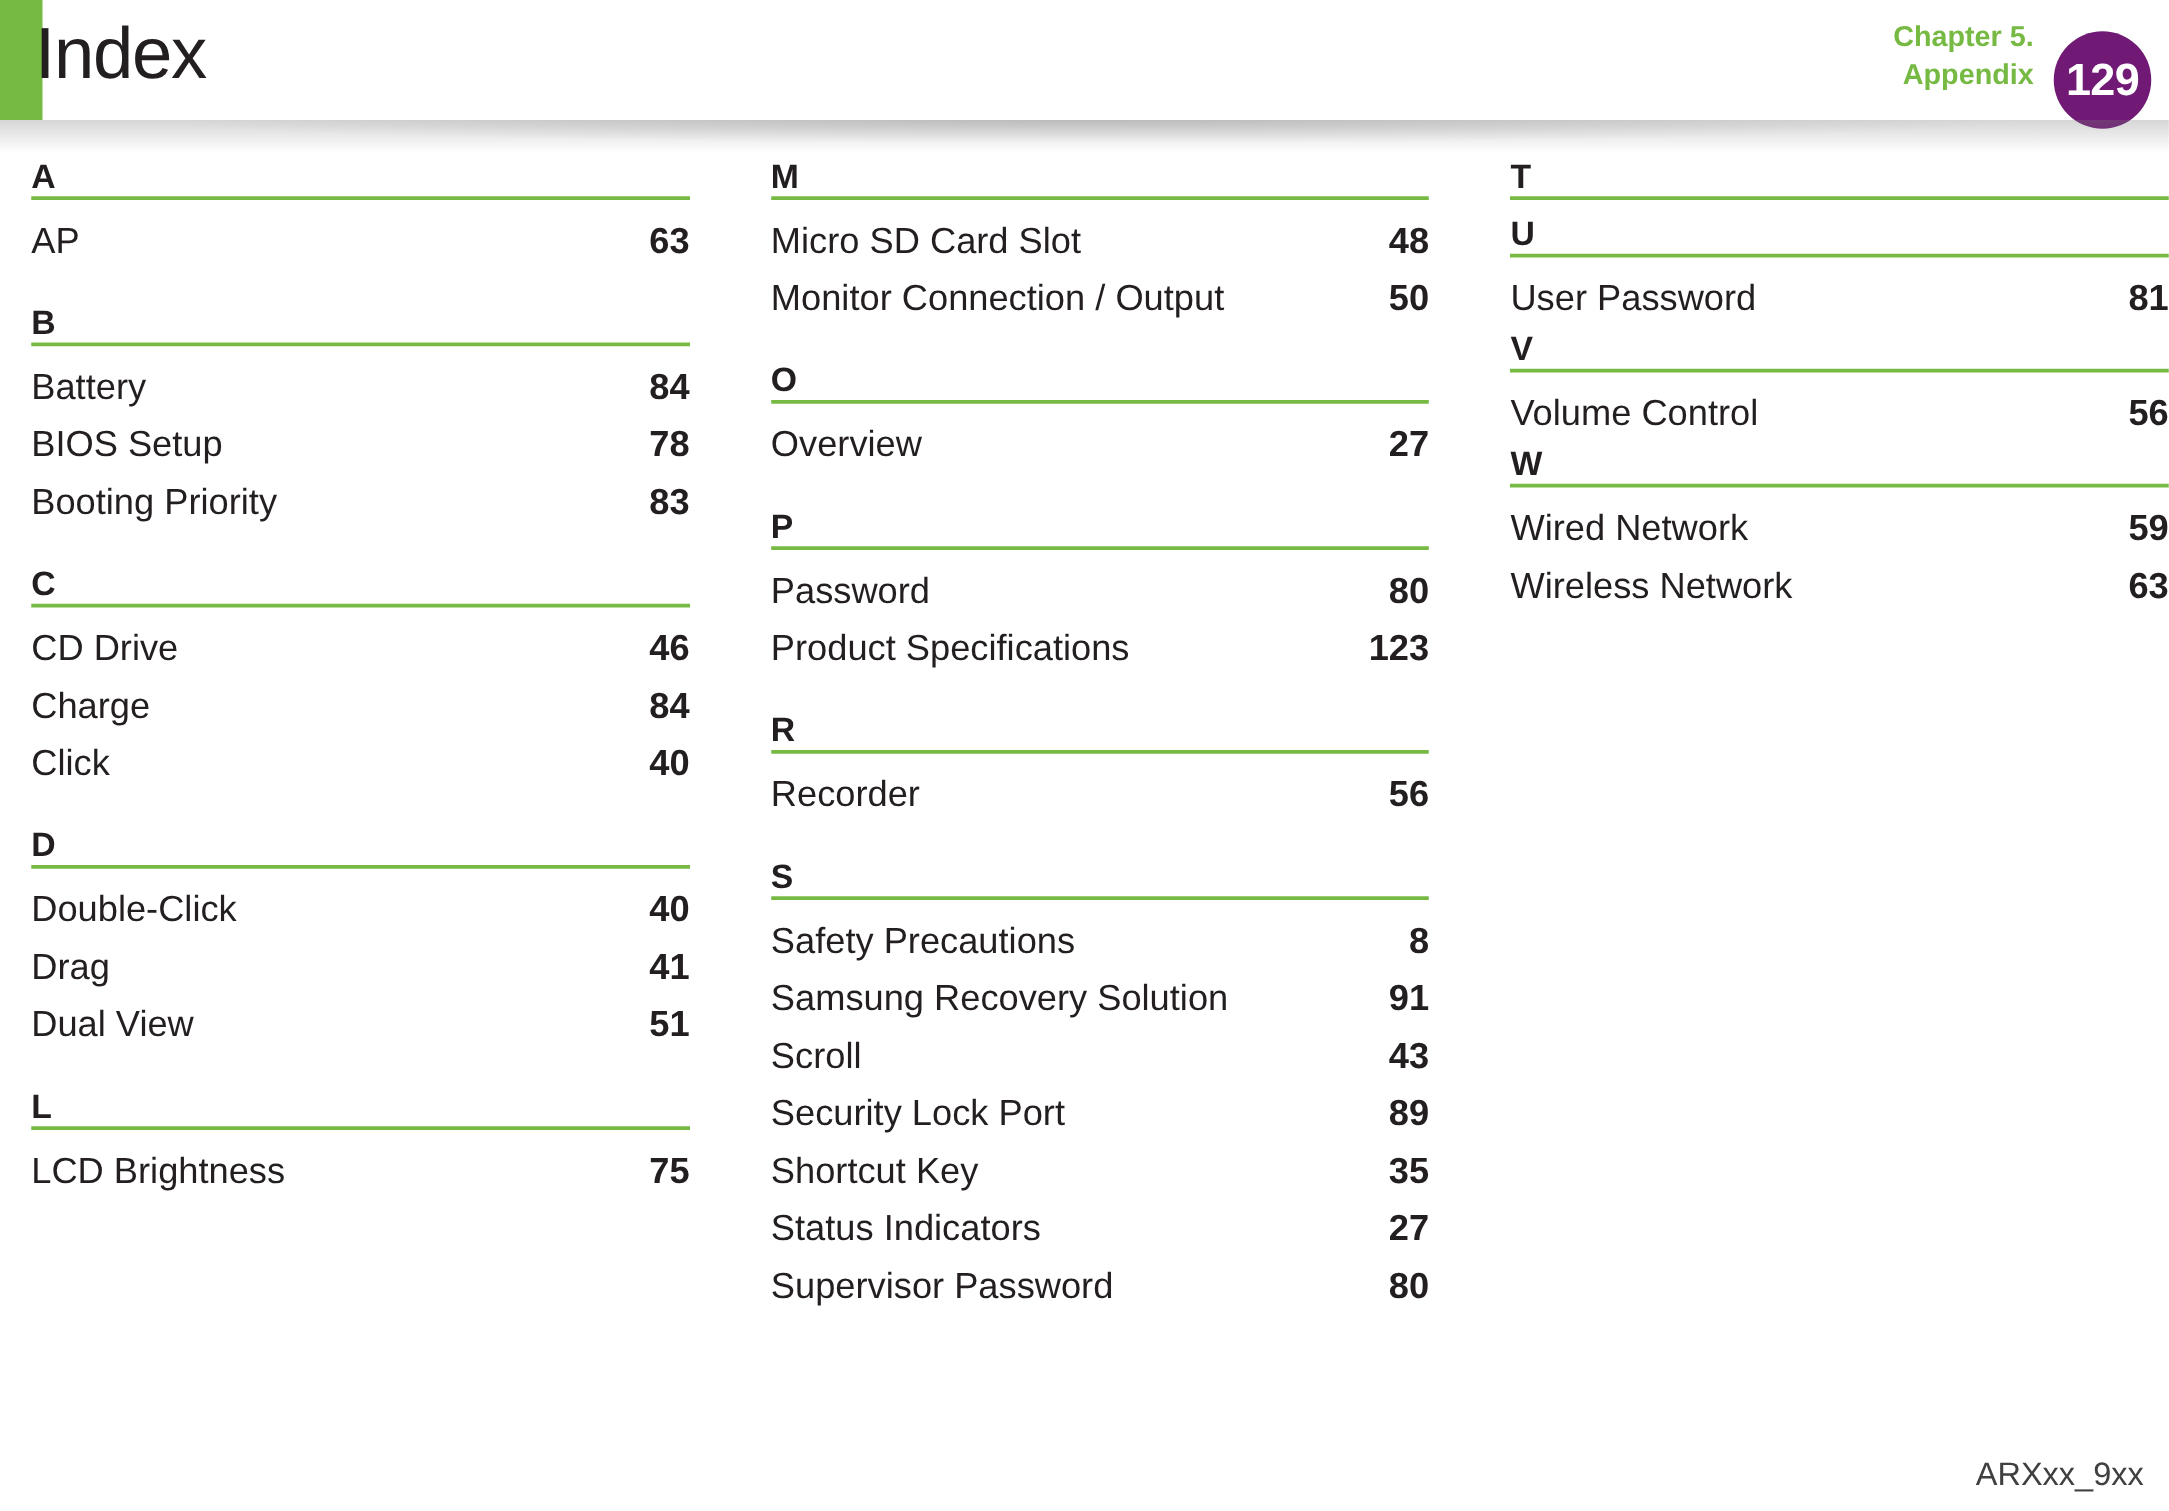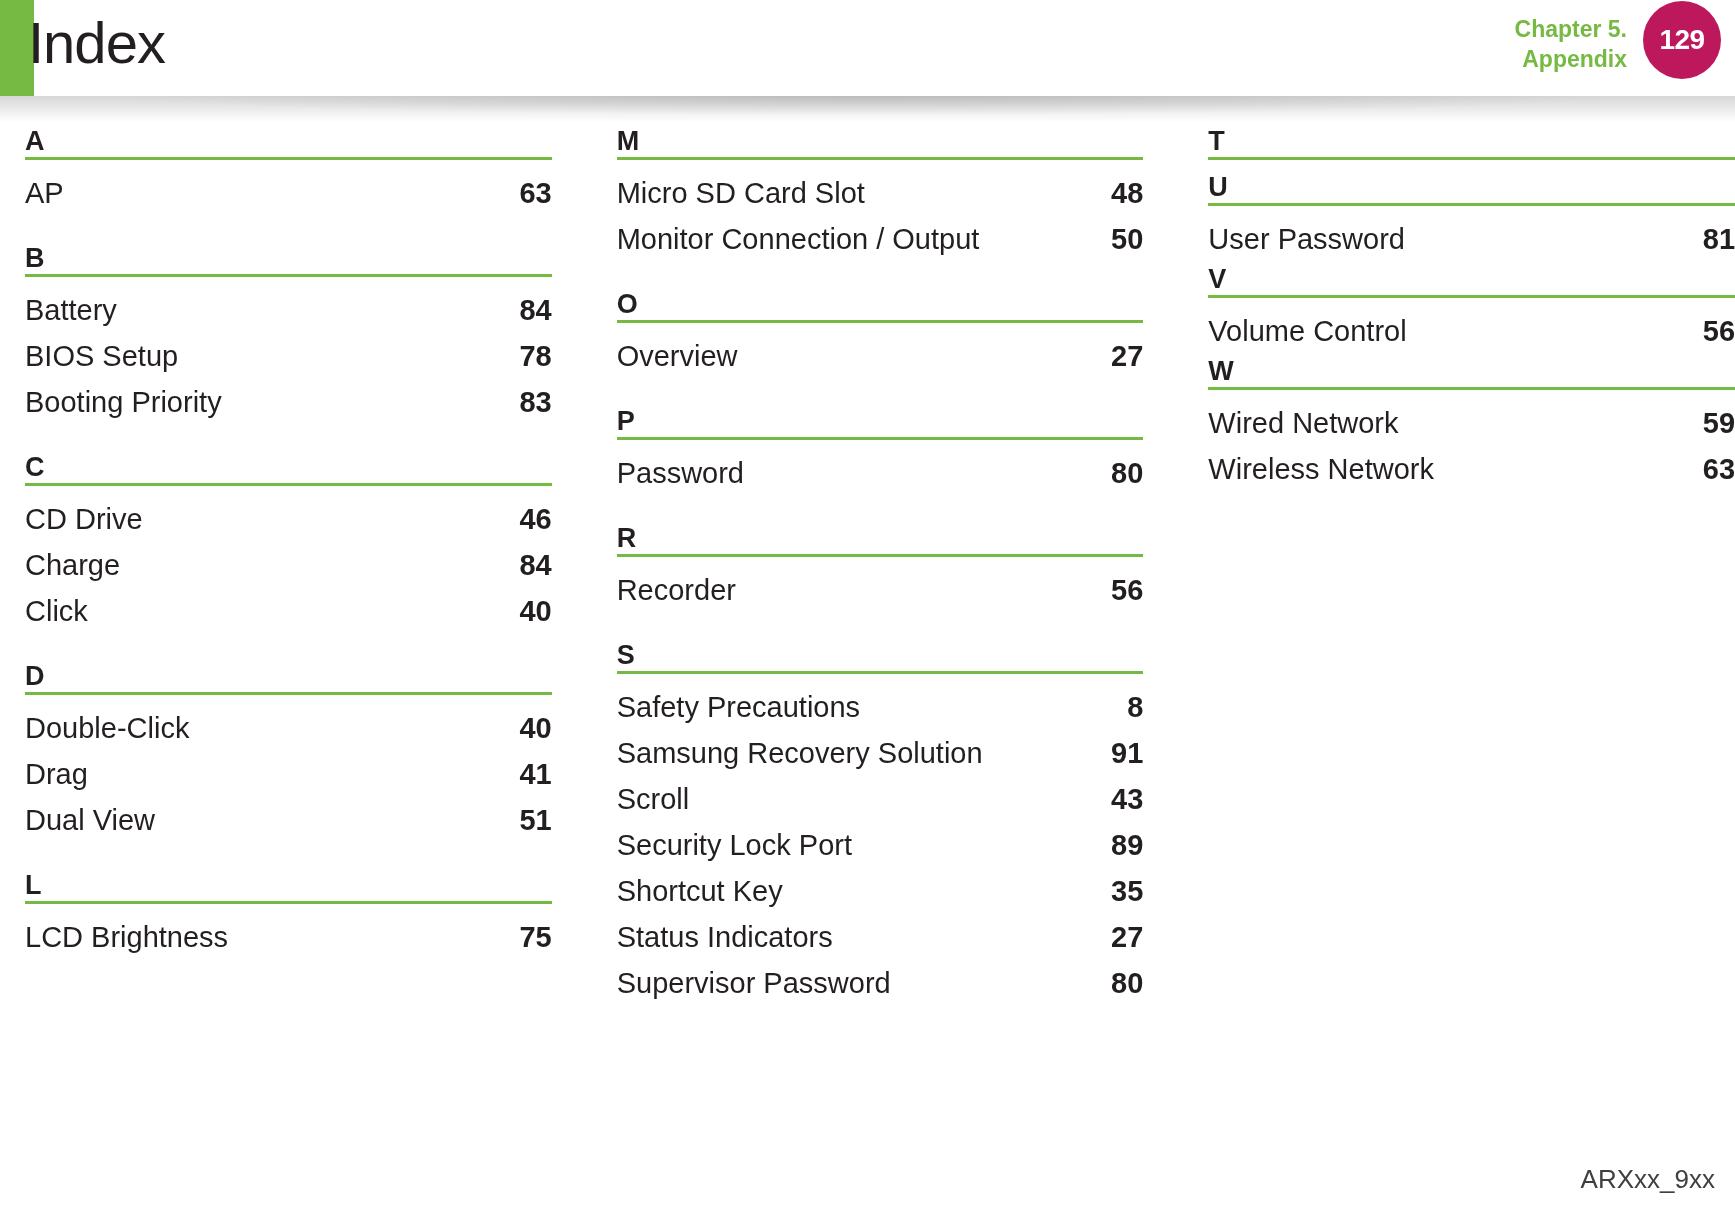--- a/index.html
+++ b/index.html
@@ -47,27 +47,27 @@
     text-align: right;
     color: #76b943;
     font-weight: bold;
     font-size: 23px;
     line-height: 30px;
   }
   .chapter-line { display: block; }
   .page-badge {
     position: absolute;
     right: 14px;
-    top: 1px;
+    top: 25px;
     width: 78px;
     height: 78px;
     border-radius: 50%;
-    background: #be185d;
+    background: #701a75;
     color: #ffffff;
-    font-size: 28px;
+    font-size: 36px;
     font-weight: bold;
     display: flex;
     align-items: center;
     justify-content: center;
     letter-spacing: -0.5px;
   }
   .header-shadow {
     position: absolute;
     left: 0;
     top: 96px;
@@ -267,20 +267,24 @@
       </div>
       <div class="section-gap"></div>
       <div class="section">
         <div class="section-letter">P</div>
         <div class="section-rule"></div>
         <div class="entries">
           <div class="entry">
             <span class="entry-label">Password</span>
             <span class="entry-page">80</span>
           </div>
+          <div class="entry">
+            <span class="entry-label">Product Specifications</span>
+            <span class="entry-page">123</span>
+          </div>
         </div>
       </div>
       <div class="section-gap"></div>
       <div class="section">
         <div class="section-letter">R</div>
         <div class="section-rule"></div>
         <div class="entries">
           <div class="entry">
             <span class="entry-label">Recorder</span>
             <span class="entry-page">56</span>

